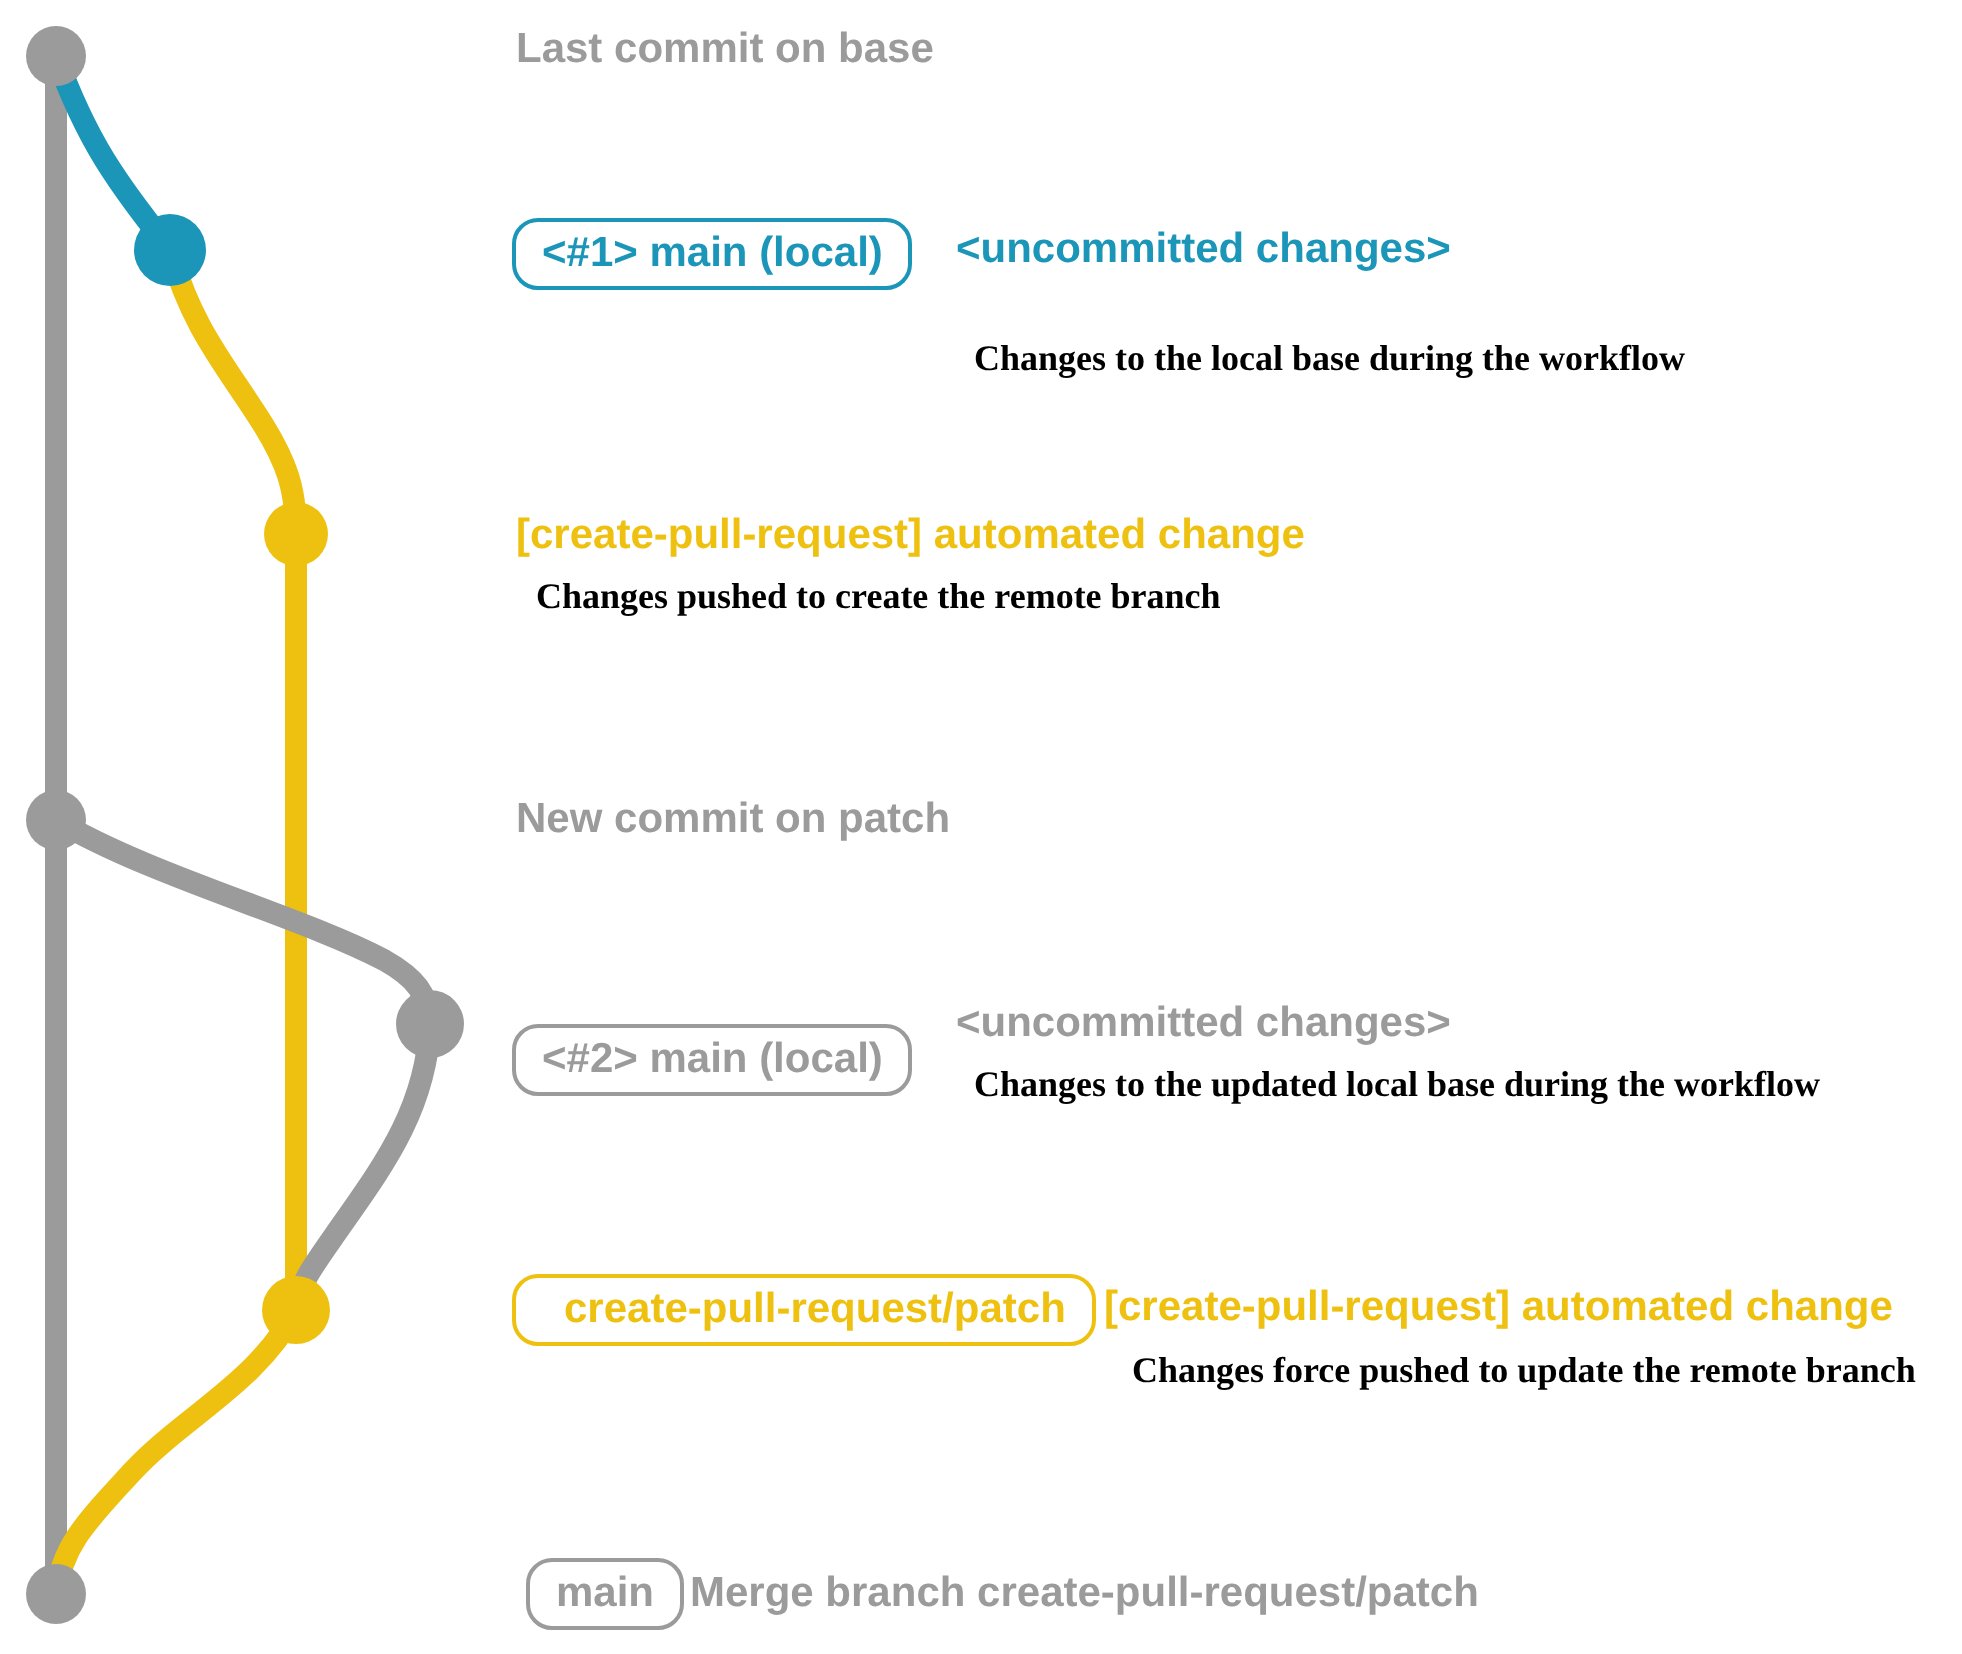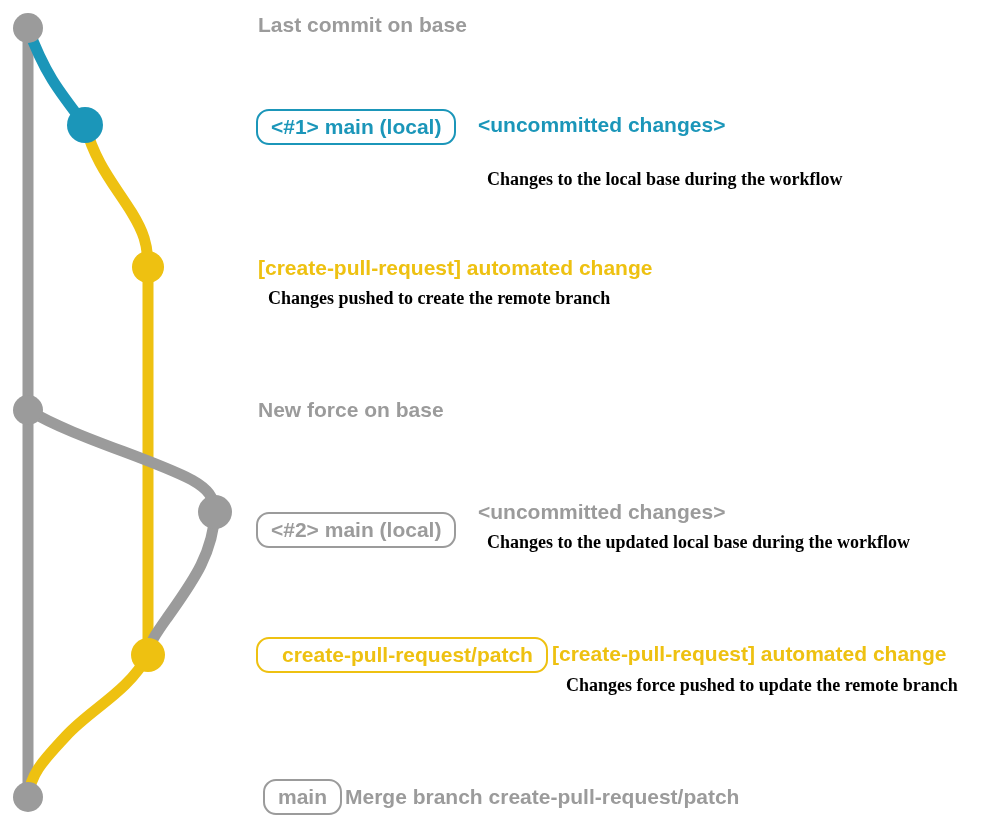--- a/index.html
+++ b/index.html
@@ -77,21 +77,21 @@
     <circle class="node gray" cx="28" cy="28" r="15"></circle>
     <circle class="node teal" cx="85" cy="125" r="18"></circle>
     <circle class="node yellow" cx="148" cy="267" r="16"></circle>
     <circle class="node gray" cx="28" cy="410" r="15"></circle>
     <circle class="node gray" cx="215" cy="512" r="17"></circle>
     <circle class="node yellow" cx="148" cy="655" r="17"></circle>
     <circle class="node gray" cx="28" cy="797" r="15"></circle>
   </svg>
 
   <div class="annotation" style="left:258px; top:13px;">Last commit on base</div>
-  <div class="annotation" style="left:258px; top:398px;">New force on base</div>
+  <div class="annotation" style="left:258px; top:398px;">New commit on patch</div>
 
   <div class="badge teal" style="left:256px; top:109px;text-align:center;">&lt;#1&gt; main (local)</div>
   <div class="row-title teal" style="left:478px; top:113px;">&lt;uncommitted changes&gt;</div>
   <div class="row-desc" style="left:487px; top:145px;margin-top:24px;">Changes to the local base during the workflow</div>
 
   <div class="row-title yellow" style="left:258px; top:256px;">[create-pull-request] automated change</div>
   <div class="row-desc" style="left:268px; top:288px;">Changes pushed to create the remote branch</div>
 
   <div class="badge gray" style="left:256px; top:512px;">&lt;#2&gt; main (local)</div>
   <div class="row-title gray" style="left:478px; top:500px;">&lt;uncommitted changes&gt;</div>

